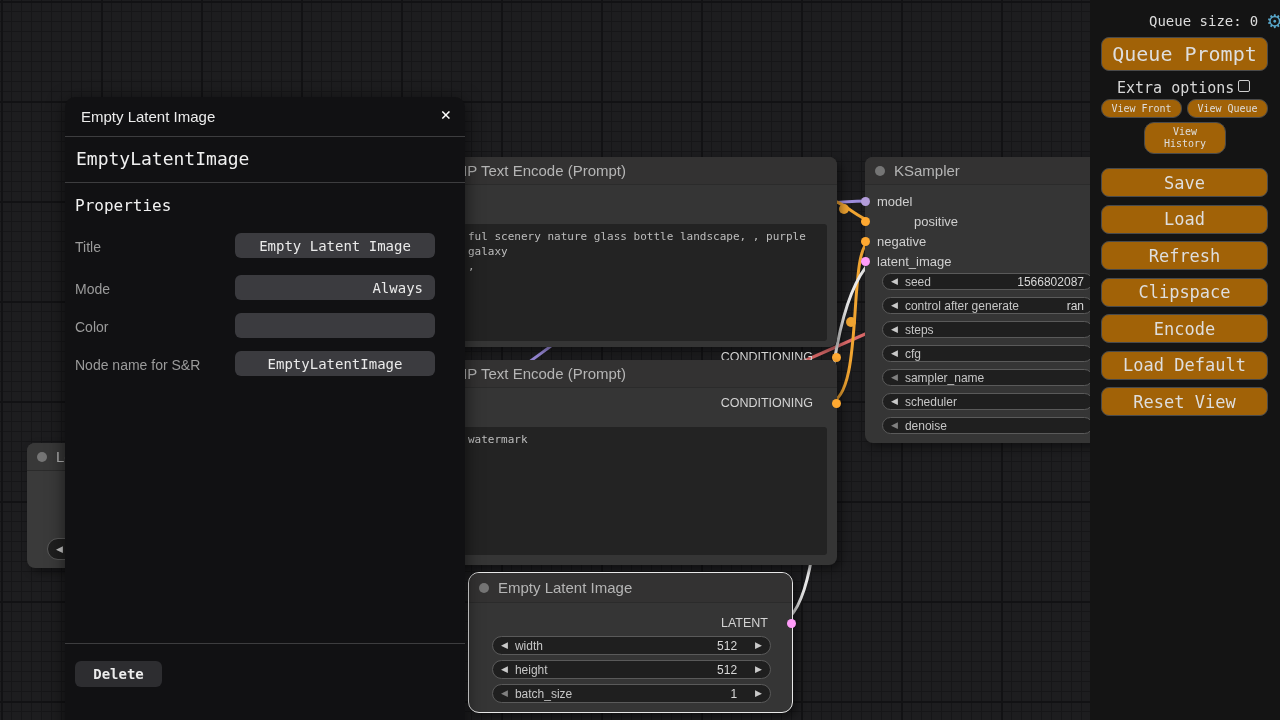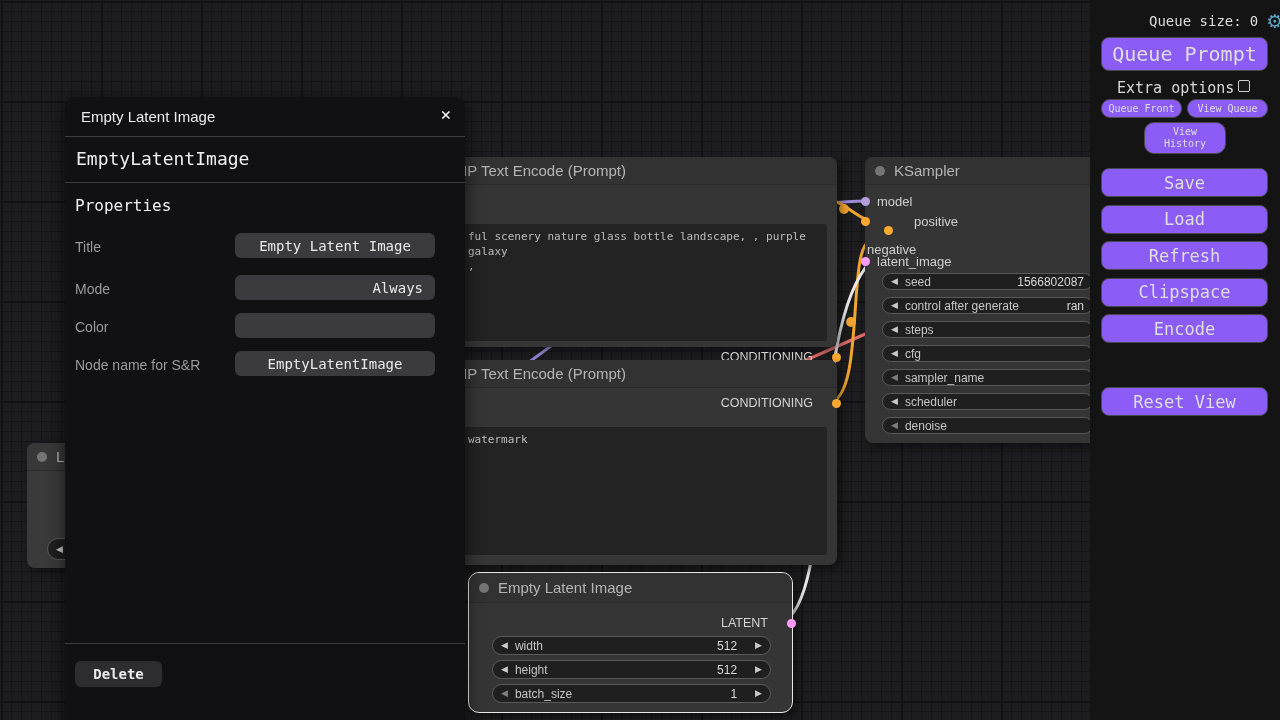--- a/index.html
+++ b/index.html
@@ -71,21 +71,21 @@
                 cursor:pointer; }
 
   
   #menu { position:absolute; left:1090px; top:0; width:190px; height:720px;
           background:#141414; z-index:4; font-family:"DejaVu Sans Mono", monospace; }
   #queue-size-row { position:absolute; left:11px; top:11px; width:168px; height:20px;
                     color:#dcdcdc; font-size:14px; display:flex; align-items:center;margin-left:48px; }
   #gear { color:#58a6c9; font-size:19px; margin-left:8px; cursor:pointer;
           font-family:"DejaVu Sans", sans-serif; line-height:1; }
   #menu-close { margin-left:auto; color:#f2f2f2; font-size:16px; font-weight:bold; cursor:pointer; }
-  .mbtn { position:absolute; background:#8b5cf6; border:1px solid #4a4a4a; border-radius:8px;
+  .mbtn { position:absolute; background:#a16207; border:1px solid #4a4a4a; border-radius:8px;
           color:#dedede; font-family:"DejaVu Sans Mono", monospace; cursor:pointer;
           display:flex; align-items:center; justify-content:center; text-align:center; }
   #queue-prompt { left:11px; top:37px; width:167px; height:34px; font-size:20px; }
   #extra-row { position:absolute; left:0; top:79px; width:190px; height:16px;
                color:#d8d8d8; font-size:15px; }
   #extra-label { position:absolute; left:27px; top:0; }
   #extra-check { position:absolute; right:30px; top:1px; width:12px; height:12px;
                  border:1px solid #cfcfcf; border-radius:2px; background:#191919; cursor:pointer; }
   #queue-front { left:11px; top:99px; width:81px; height:19px; font-size:10px; border-radius:9px; }
   #view-queue  { left:97px; top:99px; width:81px; height:19px; font-size:10px; border-radius:9px; }
@@ -150,21 +150,21 @@
       <span>KSampler</span>
     </div>
     <div class="slot-in" style="top:37px;">
       <span class="slot-dot" style="margin-left: -6px; background: rgb(179, 157, 219);"></span>
       <span>model</span>
     </div>
     <div class="slot-in" style="top:57px;gap:44px;">
       <span class="slot-dot" style="margin-left: -6px; background: rgb(255, 169, 49);"></span>
       <span>positive</span>
     </div>
-    <div class="slot-in" style="top:69px;flex-direction:column;">
+    <div class="slot-in" style="top:77px;">
       <span class="slot-dot" style="margin-left: -6px; background: rgb(255, 169, 49);"></span>
       <span>negative</span>
     </div>
     <div class="slot-in" style="top:97px;">
       <span class="slot-dot" style="margin-left: -6px; background: rgb(255, 156, 249);"></span>
       <span>latent_image</span>
     </div>
 
     <div class="widget" style="left:17px; top:116px; width:211px;">
       <span class="arrow">◀</span>
@@ -261,25 +261,26 @@
       <span>Queue size:</span>
       <span style="margin-left:8px;">0</span>
       <span id="gear">⚙</span>
       <span id="menu-close">✕</span>
     </div>
     <button class="mbtn" id="queue-prompt">Queue Prompt</button>
     <div id="extra-row">
       <span id="extra-label">Extra options</span>
       <span id="extra-check"></span>
     </div>
-    <button class="mbtn" id="queue-front">Queue Front</button>
+    <button class="mbtn" id="queue-front">View Front</button>
     <button class="mbtn" id="view-queue">View Queue</button>
     <button class="mbtn" id="view-history">View<br>History</button>
 
     <button class="mbtn bigbtn" style="top:168px;">Save</button>
     <button class="mbtn bigbtn" style="top:204.5px;">Load</button>
     <button class="mbtn bigbtn" style="top:241px;">Refresh</button>
     <button class="mbtn bigbtn" style="top:277.5px;">Clipspace</button>
     <button class="mbtn bigbtn" style="top:314px;">Encode</button>
+    <button class="mbtn bigbtn" style="top:350.5px;">Load Default</button>
     <button class="mbtn bigbtn" style="top:387px;">Reset View</button>
   </div>
 
 </div>
 
 </body></html>

